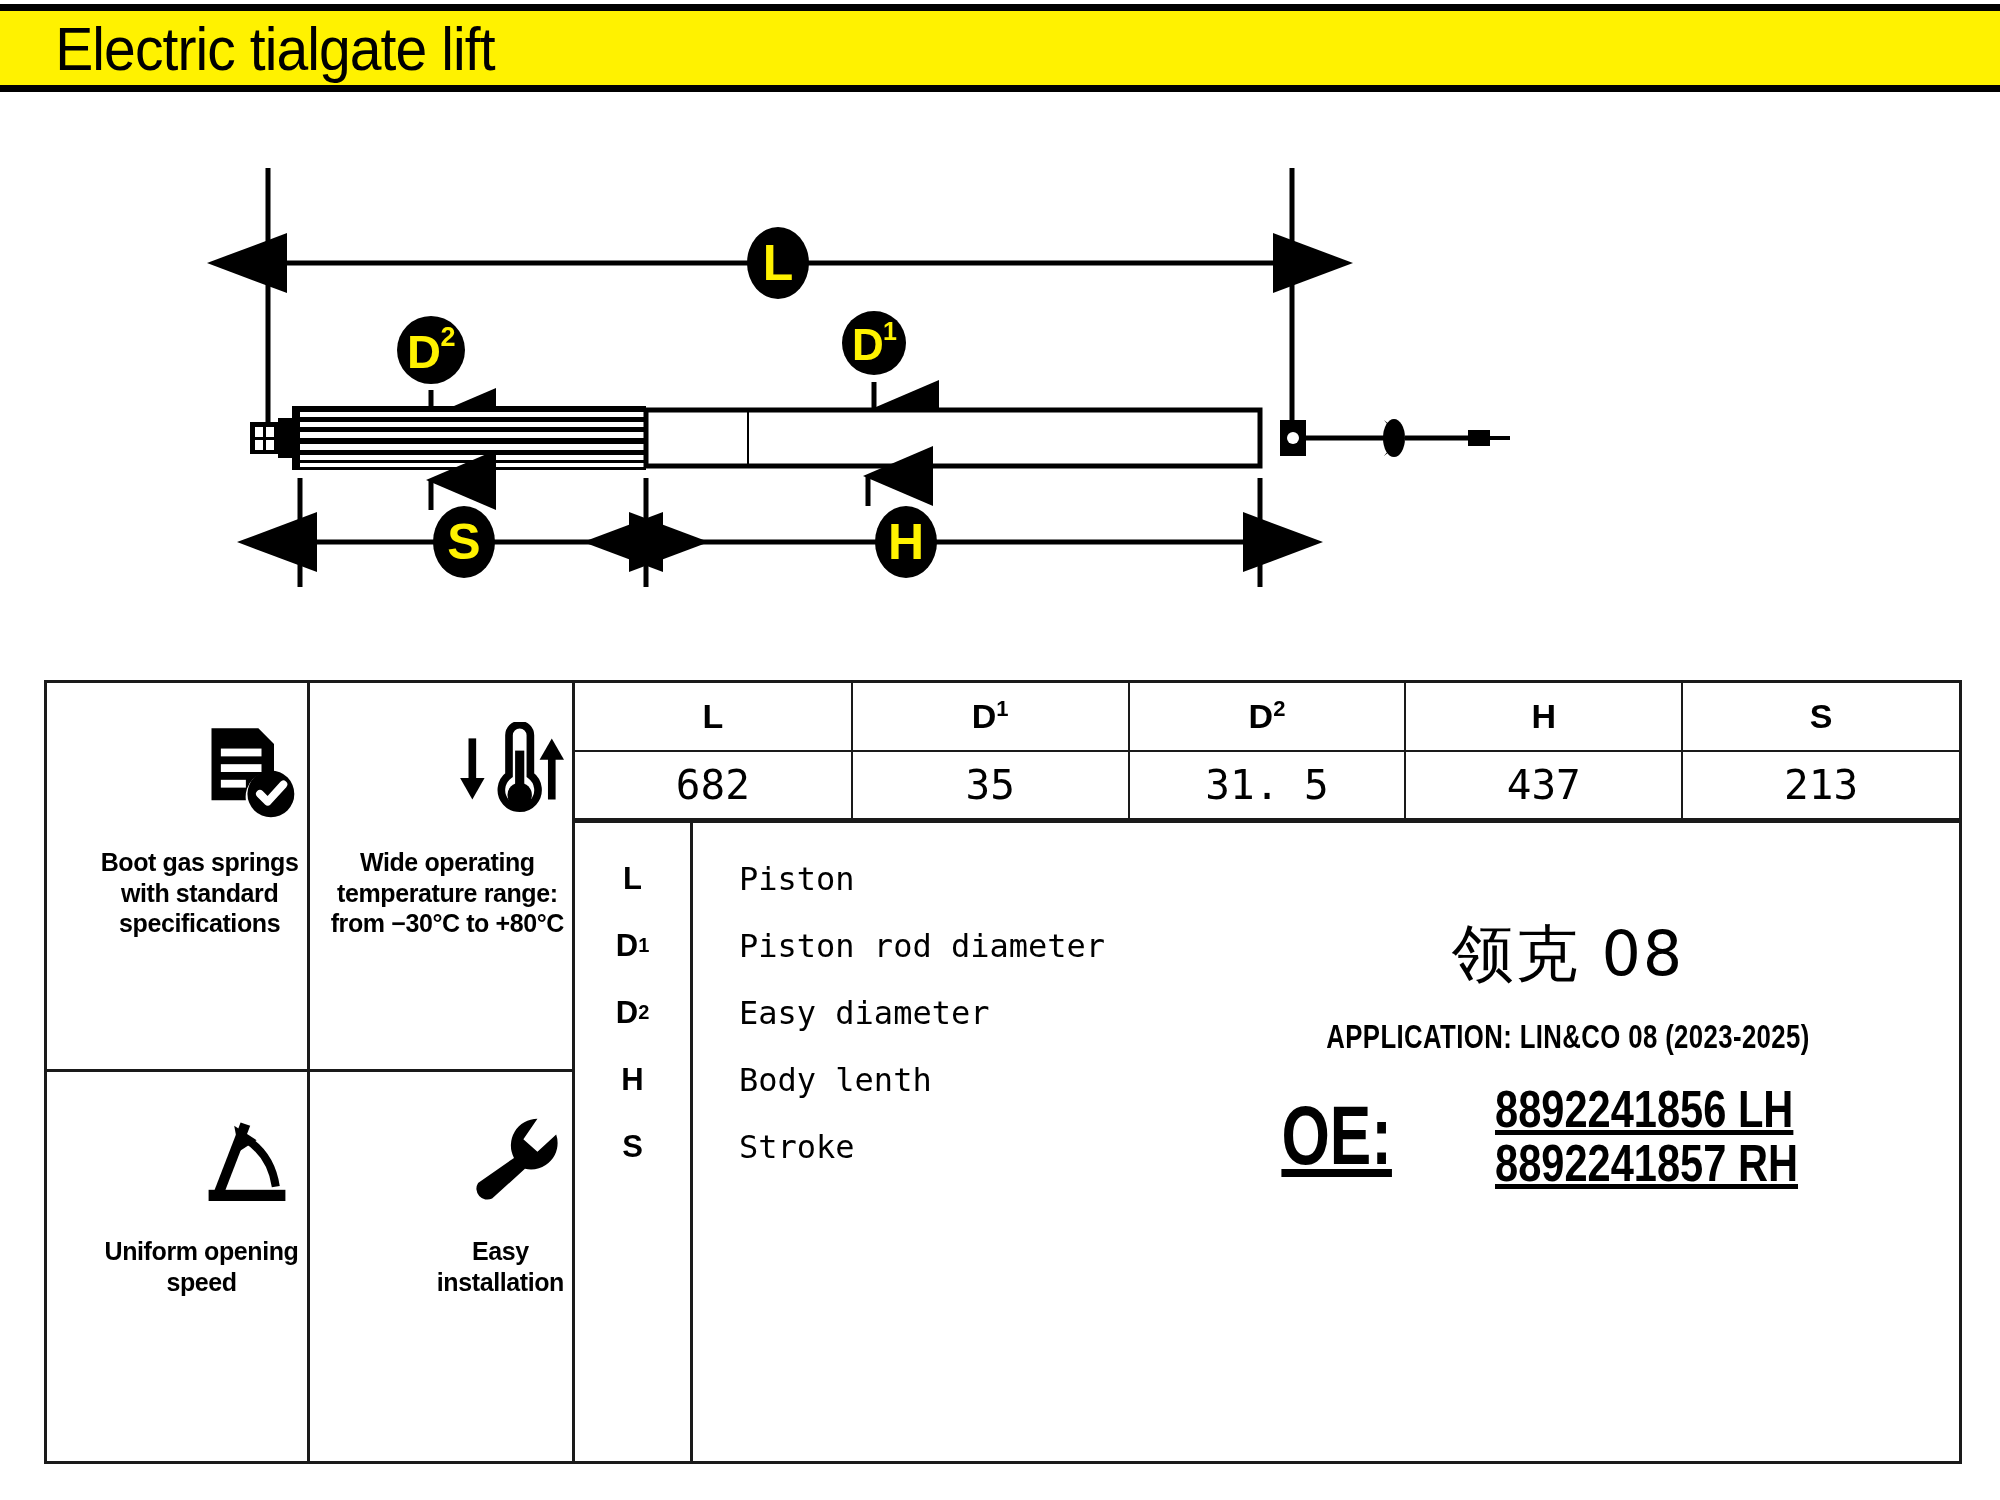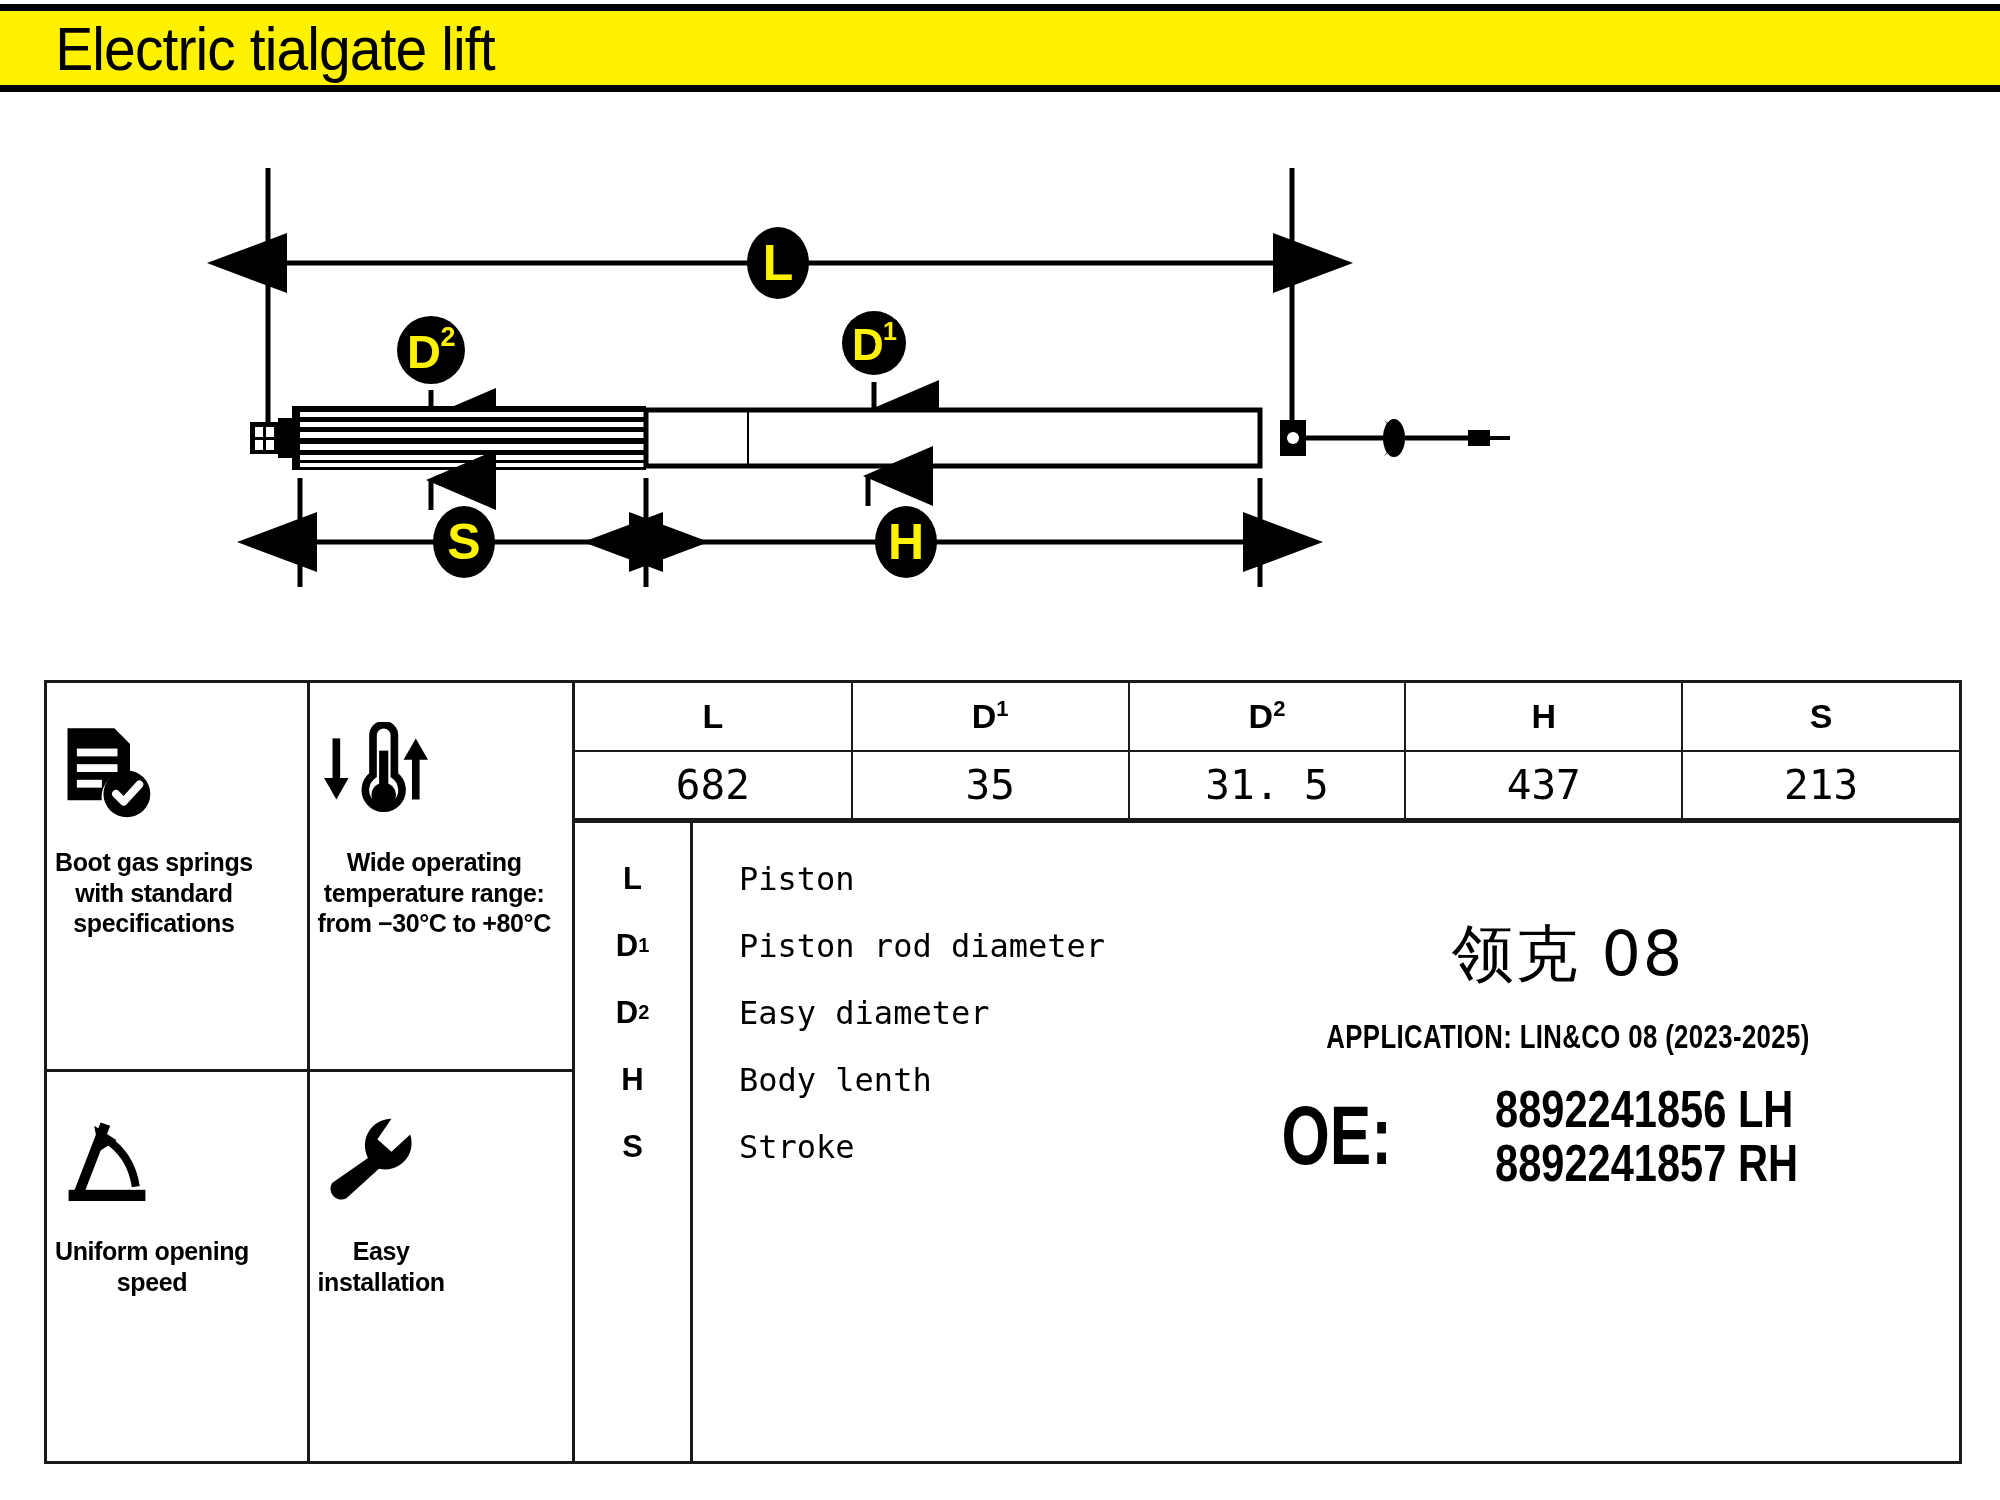--- a/index.html
+++ b/index.html
@@ -65,21 +65,21 @@
     display: flex;
     flex-wrap: wrap;
     border-right: 3px solid #1a1a1a;
   }
   .feature-cell {
     width: 50%;
     height: 50%;
     padding: 16px 8px 10px;
     display: flex;
     flex-direction: column;
-    align-items: flex-start;
+    align-items: flex-end;
     justify-content: flex-start;
   }
   .feature-cell.b-right { border-right: 3px solid #1a1a1a; }
   .feature-cell.b-bottom { border-bottom: 3px solid #1a1a1a; }
   .feature-icon {
     height: 118px;
     display: flex;
     align-items: center;
     justify-content: center;
     margin-top: 14px;
@@ -188,20 +188,21 @@
     transform-origin: center;
     white-space: nowrap;
     letter-spacing: 0.5px;
   }
   .oe-row {
     margin-top: 26px;
     display: flex;
     align-items: center;
     justify-content: center;
     gap: 36px;
+    text-decoration: underline;
   }
   .oe-label {
     font-size: 84px;
     font-weight: 700;
     font-family: "Liberation Sans", sans-serif;
     transform: scaleX(0.74);
     transform-origin: center;
     line-height: 0.95;
   }
   .oe-numbers {

